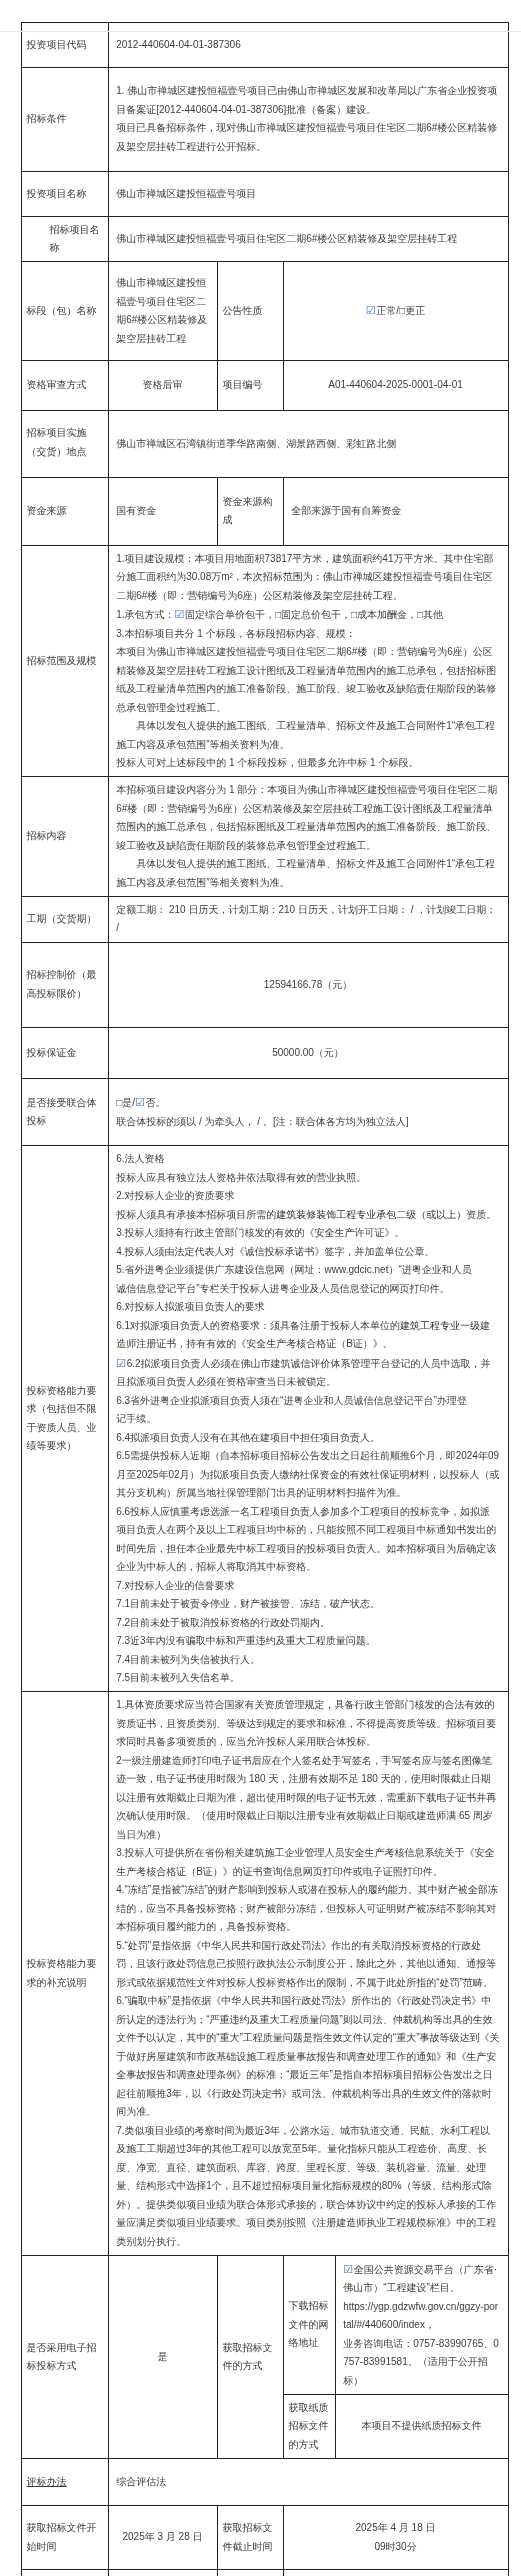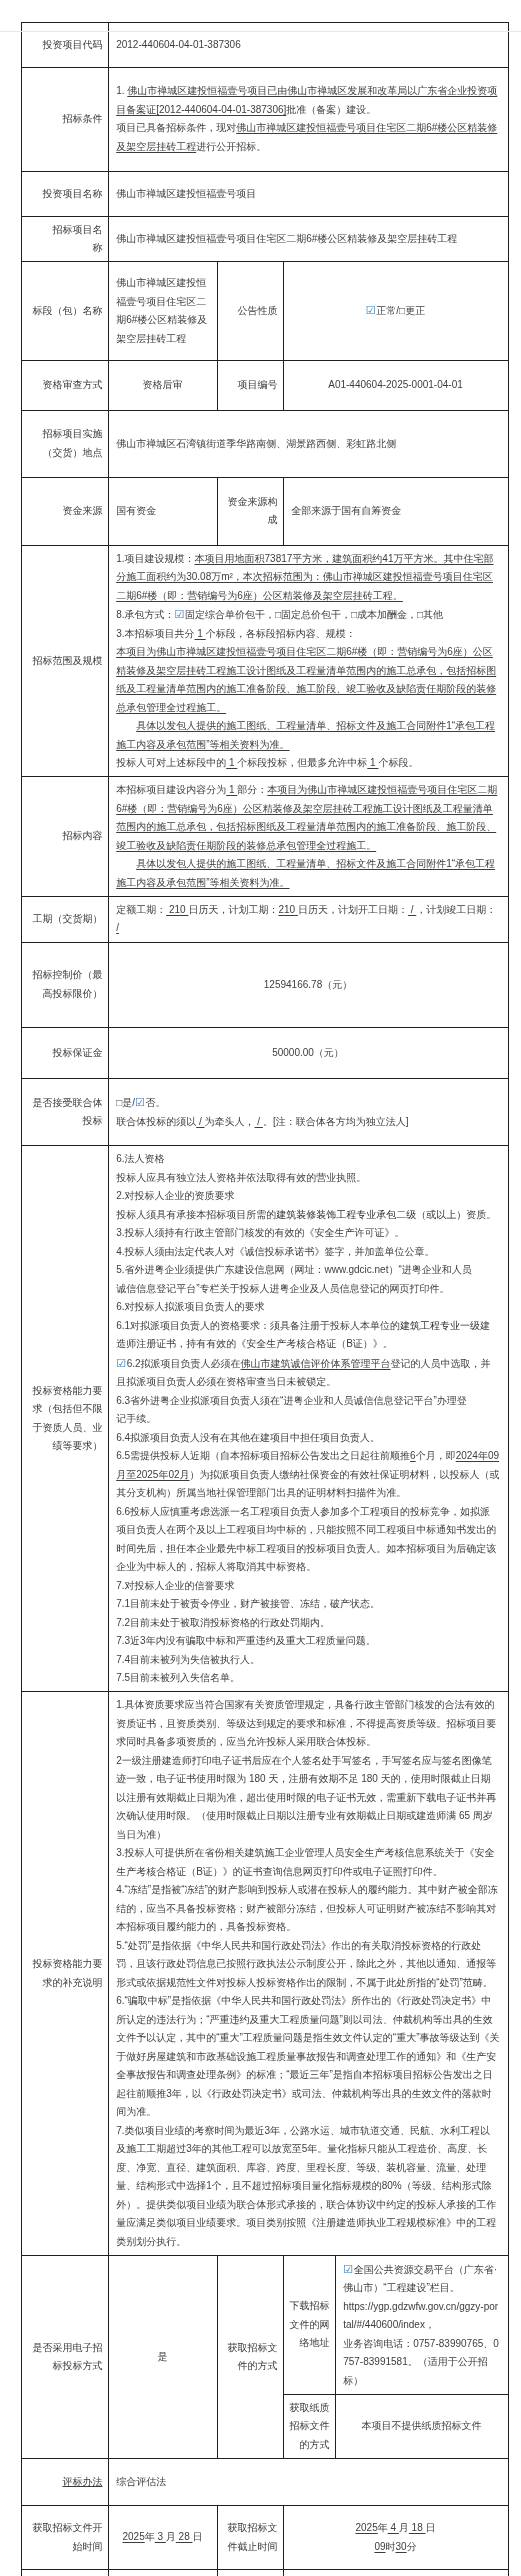--- a/index.html
+++ b/index.html
@@ -22,28 +22,28 @@
   td{
     border:0.6px solid #1f1f1f;
     padding:3.8px 7.7px;
     font-size:10px;
     line-height:18.5px;
     vertical-align:middle;
     word-break:break-all;
     overflow-wrap:anywhere;
   }
   td.lbl{
-    text-align:right;
+    text-align:left;
     padding:3.8px 5.1px;
     color:#3a3a3a;
   }
   .para{text-align:left;}
   .para.pc{text-align:center;}
   .para.pi{text-indent:2em;}
-  .u{text-decoration:underline;text-underline-offset:1.9px;}
+  .u{text-underline-offset:1.9px;}
   .b{font-weight:normal;color:#2d2d2d;}
   .cb{color:#2e75c3;font-size:11px;padding-right:0.6px;}
 </style>
 </head>
 <body>
 
 <div class="page">
   <div class="top-rule"></div>
   <table class="doc">
     <colgroup>
@@ -93,40 +93,40 @@
           <td class="lbl" style="height: 41px;">资格审查方式</td>
           <td class="val">
             <div class="para pc"><span>资格后审</span></div>
           </td>
           <td class="lbl">项目编号</td>
           <td class="val" colspan="2">
             <div class="para pc"><span>A01-440604-2025-0001-04-01</span></div>
           </td>
         </tr>
         <tr>
-          <td class="lbl" style="height: 59px;">招标项目实施（交货）地点</td>
+          <td class="lbl" style="height: 59px; font-family: Liberation Mono, monospace;">招标项目实施（交货）地点</td>
           <td class="val" colspan="4">
             <div class="para"><span>佛山市禅城区石湾镇街道季华路南侧、湖景路西侧、彩虹路北侧</span></div>
           </td>
         </tr>
         <tr>
           <td class="lbl" style="height: 59px;">资金来源</td>
           <td class="val">
             <div class="para"><span>国有资金</span></div>
           </td>
           <td class="lbl">资金来源构成</td>
           <td class="val" colspan="2">
             <div class="para"><span>全部来源于国有自筹资金</span></div>
           </td>
         </tr>
         <tr>
           <td class="lbl">招标范围及规模</td>
           <td class="val" colspan="4">
             <div class="para"><span>1.项目建设规模：</span><span class="u ">本项目用地面积73817平方米，建筑面积约41万平方米。其中住宅部分施工面积约为30.08万m²，本次招标范围为：佛山市禅城区建投恒福壹号项目住宅区二期6#楼（即：营销编号为6座）公区精装修及架空层挂砖工程。</span></div>
-            <div class="para"><span>8.承包方式：</span><span class="cb">☑</span><span>固定综合单价包干，□固定总价包干，□成本加酬金，□其他</span></div>
+            <div class="para"><span>1.承包方式：</span><span class="cb">☑</span><span>固定综合单价包干，□固定总价包干，□成本加酬金，□其他</span></div>
             <div class="para"><span>3.本招标项目共分</span><span class="u "> 1 </span><span>个标段，各标段招标内容、规模：</span></div>
             <div class="para"><span class="u ">本项目为佛山市禅城区建投恒福壹号项目住宅区二期6#楼（即：营销编号为6座）公区精装修及架空层挂砖工程施工设计图纸及工程量清单范围内的施工总承包，包括招标图纸及工程量清单范围内的施工准备阶段、施工阶段、竣工验收及缺陷责任期阶段的装修总承包管理全过程施工。</span></div>
             <div class="para pi"><span class="u ">具体以发包人提供的施工图纸、工程量清单、招标文件及施工合同附件1“承包工程施工内容及承包范围”等相关资料为准。</span></div>
             <div class="para"><span>投标人可对上述标段中的</span><span class="u "> 1 </span><span>个标段投标，但最多允许中标</span><span class="u "> 1 </span><span>个标段。</span></div>
           </td>
         </tr>
         <tr>
           <td class="lbl">招标内容</td>
           <td class="val" colspan="4">
             <div class="para"><span>本招标项目建设内容分为</span><span class="u "> 1 </span><span>部分：</span><span class="u ">本项目为佛山市禅城区建投恒福壹号项目住宅区二期6#楼（即：营销编号为6座）公区精装修及架空层挂砖工程施工设计图纸及工程量清单范围内的施工总承包，包括招标图纸及工程量清单范围内的施工准备阶段、施工阶段、竣工验收及缺陷责任期阶段的装修总承包管理全过程施工。</span></div>

